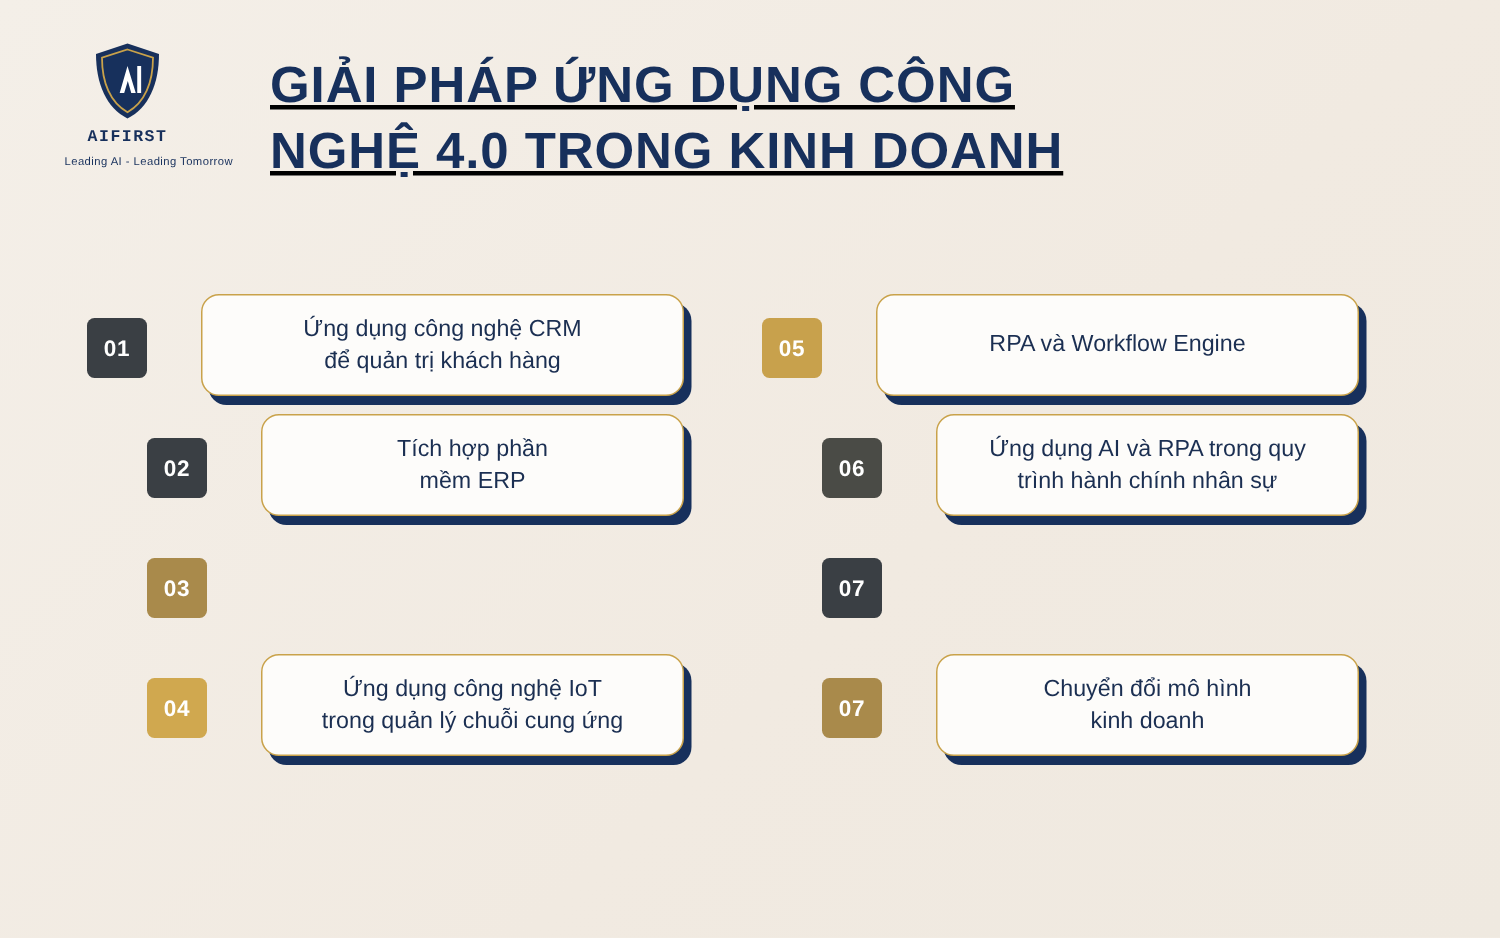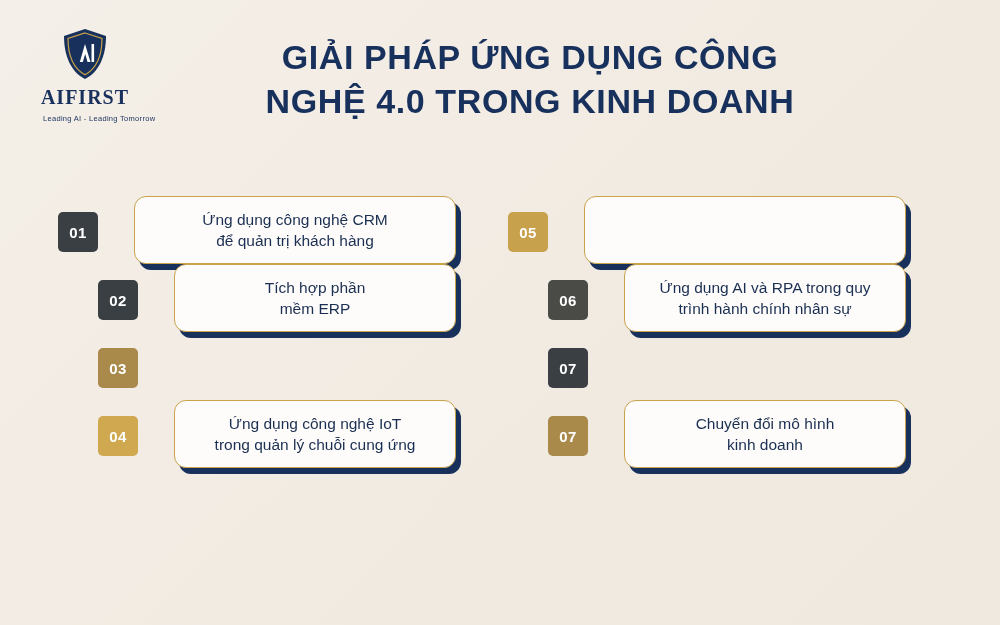--- a/index.html
+++ b/index.html
@@ -31,43 +31,43 @@
   }
   .logo-shield {
     width: 46px;
     height: 52px;
     margin: 0 auto;
     position: relative;
   }
   .logo-shield svg { display: block; }
   .logo-name {
     margin-top: 6px;
-    font-size: 20px;
+    font-size: 11px;
     font-weight: bold;
     letter-spacing: 1px;
     color: #17305c;
-    font-family: Liberation Serif, serif;
+    font-family: Liberation Mono, monospace;
   }
   .logo-name .ai { color: #17305c; }
   .logo-tag {
     margin-top: 5px;
     font-size: 7.5px;
     letter-spacing: 0.3px;
     color: #17305c;
     white-space: nowrap;
     padding-left: 13px;
   }
 
   
   .title-block {
     position: absolute;
     left: 180px;
     top: 36px;
     width: 700px;
-    text-align: center;
+    text-decoration: underline;
   }
   .title-line {
     font-size: 34px;
     font-weight: bold;
     color: #17305c;
     letter-spacing: 0.6px;
     line-height: 1.28;
     white-space: nowrap;
   }
 
@@ -81,21 +81,21 @@
   .col {
     position: absolute;
     top: 0;
     width: 398px;
   }
   .col-left { left: 0; }
   .col-right { left: 450px; }
 
   .row {
     position: relative;
-    height: 68px;
+    height: 80px;
     margin-bottom: 0;
   }
   .row + .row { margin-top: 0; margin-left: 40px; }
 
   .num-badge {
     position: absolute;
     left: 0;
     top: 16px;
     width: 40px;
     height: 40px;
@@ -224,20 +224,21 @@
     </div>
 
     <div class="col col-right">
 
       <div class="row">
         <div class="num-badge" style="background:#c8a14c">05</div>
         <div class="card-wrap">
           <div class="card-shadow"></div>
           <div class="card">
             <div class="card-text">
+              <span class="l2">RPA và Workflow Engine</span>
             </div>
           </div>
         </div>
       </div>
 
       <div class="row">
         <div class="num-badge" style="background:#4a4b46">06</div>
         <div class="card-wrap">
           <div class="card-shadow"></div>
           <div class="card">

